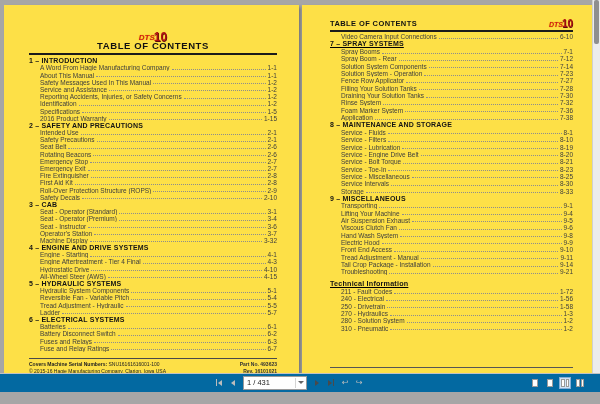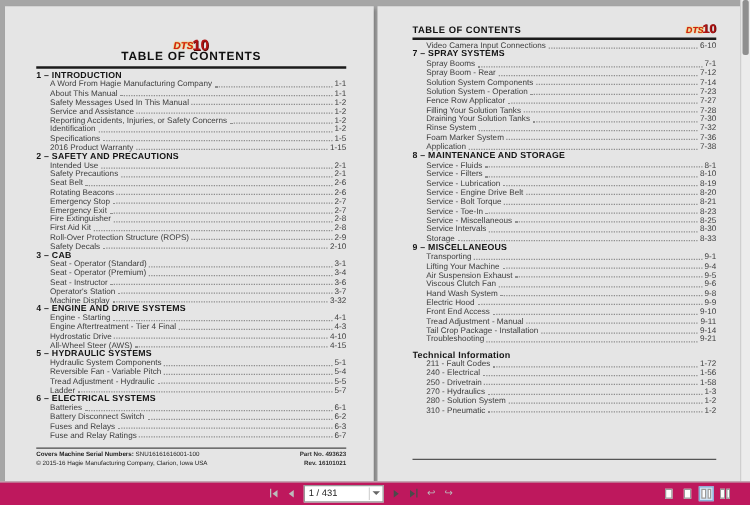--- a/index.html
+++ b/index.html
@@ -2,21 +2,21 @@
 <html><head>
 <meta charset="utf-8">
 <style>
   html,body{margin:0;padding:0;width:600px;height:404px;overflow:hidden;
     font-family:"Liberation Sans",sans-serif;background:#a6a6a6;}
   .stage{position:relative;width:600px;height:404px;}
 
   
   .canvas{position:absolute;left:0;top:0;right:7px;bottom:18px;overflow:hidden;}
   .pages{position:absolute;left:4px;top:5px;display:flex;gap:3px;}
-  .page{background:#e5e5e5;height:381px;position:relative;box-shadow:2px 2px 3px rgba(0,0,0,.28);}
+  .page{background:#fde047;height:381px;position:relative;box-shadow:2px 2px 3px rgba(0,0,0,.28);}
   .page-left{width:295px;}
   .page-right{width:291px;}
 
   .scrollbar{position:absolute;right:0;top:0;width:7px;bottom:18px;background:#ececec;border-left:1px solid #cfcfcf;}
   .scroll-thumb{position:absolute;top:0;left:1px;width:5px;height:44px;background:#8f8f8f;border-radius:2px;}
 
   
   .logo{display:inline-flex;align-items:flex-end;line-height:1;}
   .logo .dts{font-weight:bold;font-style:italic;font-size:8px;color:#cf1d1d;
     text-shadow:0 0 1px #f2b300,0 0 1px #f2b300;text-align:center;}
@@ -25,21 +25,21 @@
   .logo.small .dts{font-size:7px;}
   .logo.small .ten{font-size:10px;line-height:8px;}
 
   
   .pl-content{margin:0 22px 0 25px;}
   .logo-row{text-align:center;margin-top:21px;height:13px;}
   .title-left{text-align:center;font-weight:bold;font-size:9.5px;letter-spacing:.6px;color:#111;margin-top:1px;}
   .rule{border-bottom:2px solid #1b1b1b;margin-top:2px;}
 
   
-  .toc{margin-top:2px;}
+  .toc{margin-top:2px;text-decoration:underline;}
   .toc-heading{font-weight:bold;font-size:7px;color:#141414;height:7.2px;line-height:7.5px;
     letter-spacing:.2px;white-space:nowrap;overflow:hidden;}
   .toc-row{display:flex;align-items:flex-end;padding-left:11px;height:7.2px;font-size:6.5px;color:#3d3d3d;overflow:hidden;}
   .toc-row .lbl{white-space:nowrap;}
   .leader{flex:1;border-bottom:1px dotted #8d8d8d;margin:0 2px 1.5px 2px;min-width:4px;}
   .pnum{white-space:nowrap;}
   .page-right .toc-heading{height:7.35px;line-height:7.6px;}
   .page-right .toc-row{height:7.35px;}
   .tech-heading{margin-top:5px;font-size:7.2px;}
 
@@ -53,21 +53,21 @@
   .fr div{line-height:6.5px;white-space:nowrap;}
 
   
   .rp-header{display:flex;justify-content:space-between;align-items:flex-end;margin:14px 20px 0 28px;}
   .rp-title{font-weight:bold;font-size:7.5px;letter-spacing:.4px;color:#111;}
   .rp-rule{border-bottom:2px solid #1b1b1b;margin:2px 20px 0 28px;}
   .page-right .toc{margin:1px 20px 0 28px;}
   .rp-bottom-rule{position:absolute;left:28px;right:20px;bottom:18px;border-bottom:1px solid #555;}
 
   
-  .statusbar{position:absolute;left:0;right:0;bottom:0;height:18px;background:#be185d;border-top:1px solid #c2c2c2;}
+  .statusbar{position:absolute;left:0;right:0;bottom:12px;height:18px;background:#0369a1;border-top:1px solid #c2c2c2;}
   .nav{position:absolute;left:213px;top:2px;display:flex;align-items:center;gap:2px;height:13px;}
   .btn{width:12px;height:13px;display:flex;align-items:center;justify-content:center;gap:1px;cursor:default;}
   .btn.disabled{color:#bcbcbc;}
   .btn.enabled{color:#4a4a4a;}
   .t-l{width:0;height:0;border-top:3px solid transparent;border-bottom:3px solid transparent;border-right:4px solid currentColor;}
   .t-r{width:0;height:0;border-top:3px solid transparent;border-bottom:3px solid transparent;border-left:4px solid currentColor;}
   .vbar{width:1.5px;height:6.5px;background:currentColor;}
   .curve{font-size:8px;line-height:8px;}
   .page-combo{display:flex;align-items:center;width:62px;height:12px;background:#fff;border:1px solid #9a9a9a;font-size:7.5px;color:#222;margin:0 2px;}
   .page-combo .val{flex:1;text-align:left;padding-left:3px;}

